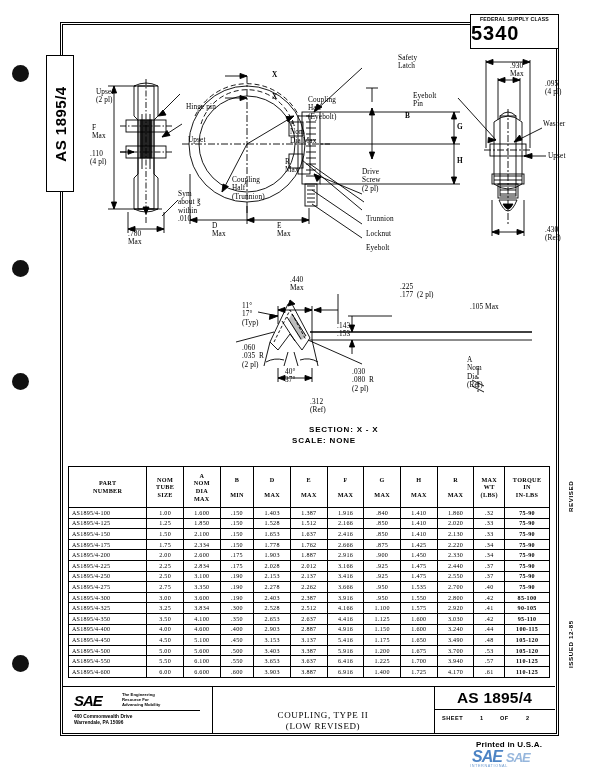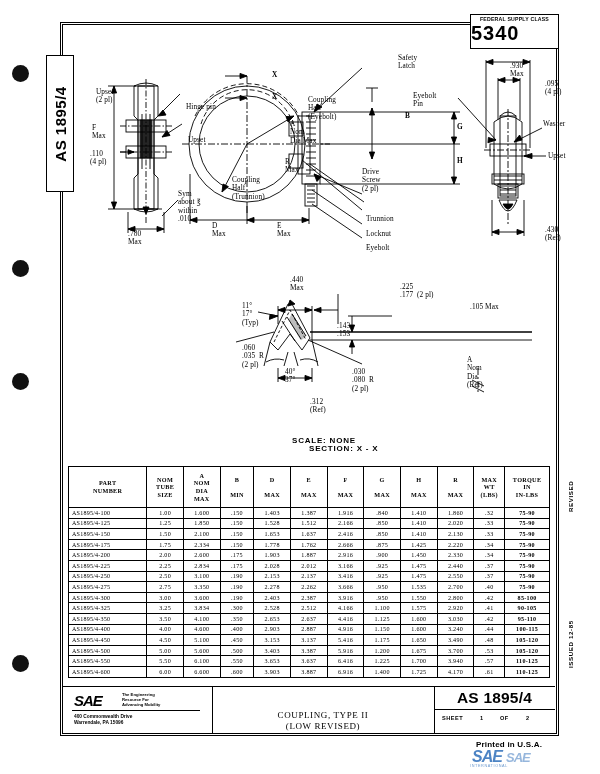--- a/index.html
+++ b/index.html
@@ -353,21 +353,21 @@
   <div class="lbl c" style="left:242px;top:302px;">11°<br>17°<br>(Typ)</div>
   <div class="lbl" style="left:242px;top:344px;">.060<br>.035&nbsp;&nbsp;R<br>(2 pl)</div>
   <div class="lbl c" style="left:285px;top:368px;">40°<br>37°</div>
   <div class="lbl c" style="left:310px;top:398px;">.312<br>(Ref)</div>
   <div class="lbl" style="left:337px;top:290px;margin-top:32px;">.143<br>.153</div>
   <div class="lbl" style="left:400px;top:283px;">.225<br>.177&nbsp;&nbsp;(2 pl)</div>
   <div class="lbl" style="left:470px;top:303px;">.105 Max</div>
   <div class="lbl" style="left:352px;top:368px;">.030<br>.080&nbsp;&nbsp;R<br>(2 pl)</div>
   <div class="lbl c" style="left:467px;top:356px;">A<br>Nom<br>Dia<br>(Ref)</div>
 
-  <div class="sec" style="left:292px;top:444px;padding-left:17px;">SECTION:  X - X</div>
+  <div class="sec" style="left:292px;top:425px;padding-left:17px;">SECTION:  X - X</div>
   <div class="sec" style="left:292px;top:436px;">SCALE:  NONE</div>
 
   <table class="tbl">
     <thead>
       <tr>
         <th style="width:78px;">PART<br>NUMBER</th>
         <th style="width:36px;">NOM<br>TUBE<br>SIZE</th>
         <th style="width:36px;">A<br>NOM<br>DIA<br>MAX</th>
         <th style="width:33px;">B<br><br>MIN</th>
         <th style="width:36px;">D<br><br>MAX</th>

